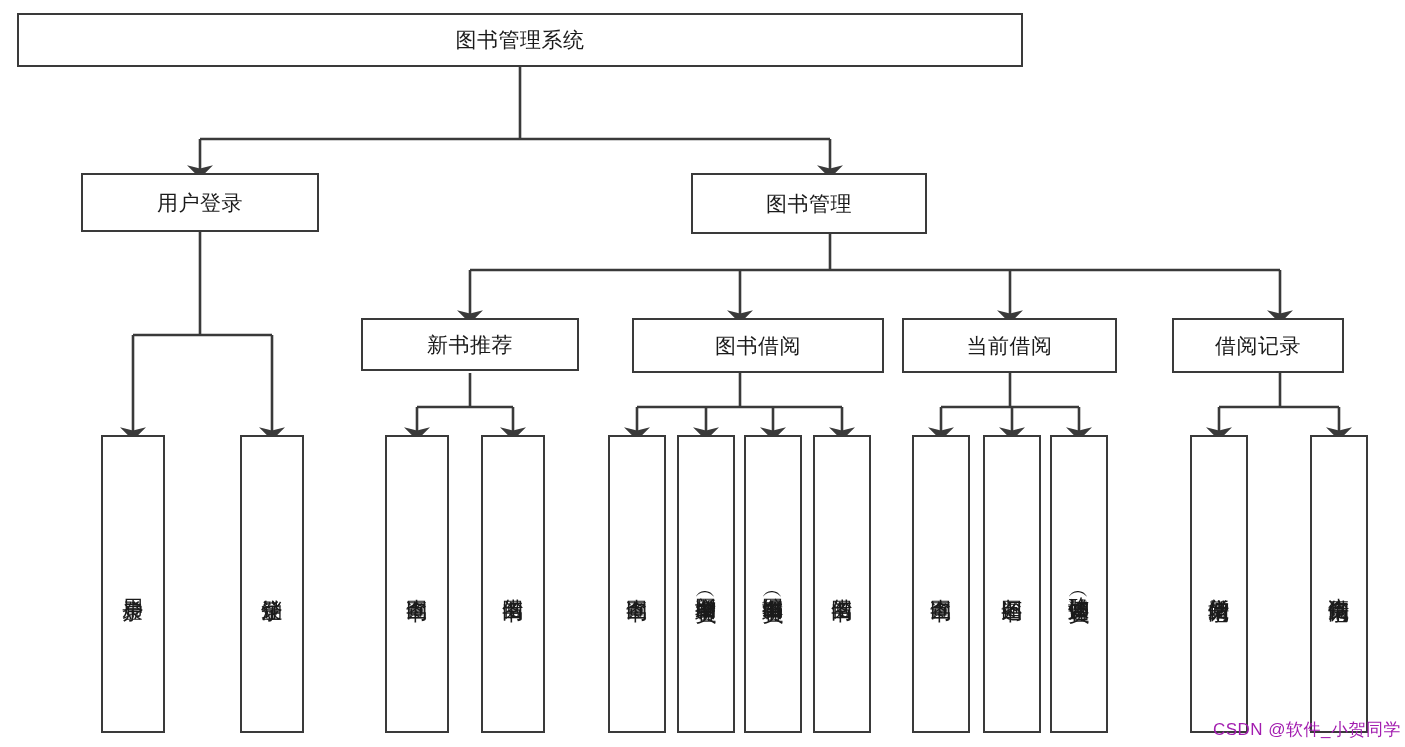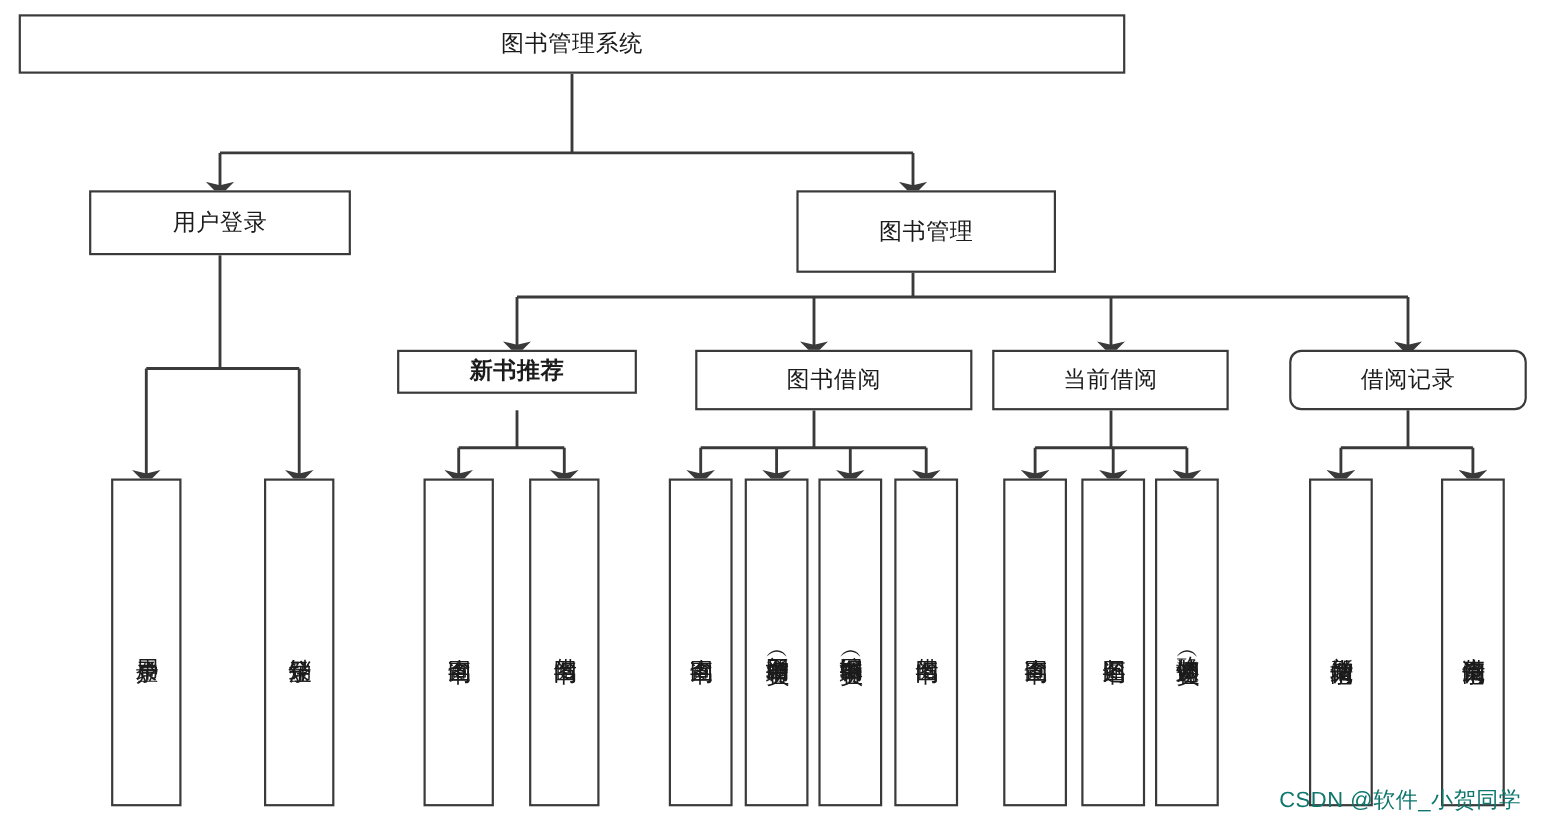--- a/index.html
+++ b/index.html
@@ -47,24 +47,24 @@
     color: #1b1b1b;
     writing-mode: vertical-rl;
     text-orientation: upright;
     line-height: 1.22;
     letter-spacing: 1px;
     white-space: nowrap;
     text-align: center;
   }
   .watermark {
     position: absolute;
-    right: 22px;
+    right: 4px;
     bottom: 6px;
-    font-size: 20px;
-    color: #0f766e;
+    font-size: 17px;
+    color: #a21caf;
     letter-spacing: 0.5px;
     white-space: nowrap;
     pointer-events: none;
   }
 </style>
 </head>
 <body>
 
 <div id="stage">
 
@@ -111,33 +111,33 @@
       </g>
   </svg>
 
   <div id="nodes-layer">
       <div class="node-box" style="left: 17px; top: 13px; width: 1006px; height: 54px;">
         <span class="node-label-h">图书管理系统</span>
       </div>
       <div class="node-box" style="left: 81px; top: 173px; width: 238px; height: 59px;">
         <span class="node-label-h">用户登录</span>
       </div>
-      <div class="node-box" style="left: 724px; top: 173px; width: 236px; height: 75px;">
+      <div class="node-box" style="left: 691px; top: 173px; width: 236px; height: 61px;">
         <span class="node-label-h">图书管理</span>
       </div>
-      <div class="node-box" style="left: 361px; top: 318px; width: 218px; height: 40px; font-weight: bold;">
+      <div class="node-box" style="left: 361px; top: 318px; width: 218px; height: 53px;">
         <span class="node-label-h">新书推荐</span>
       </div>
       <div class="node-box" style="left: 632px; top: 318px; width: 252px; height: 55px;">
         <span class="node-label-h">图书借阅</span>
       </div>
       <div class="node-box" style="left: 902px; top: 318px; width: 215px; height: 55px;">
         <span class="node-label-h">当前借阅</span>
       </div>
-      <div class="node-box" style="left: 1172px; top: 318px; width: 216px; height: 55px; border-radius: 11px;">
+      <div class="node-box" style="left: 1172px; top: 318px; width: 172px; height: 55px;">
         <span class="node-label-h">借阅记录</span>
       </div>
       <div class="node-box" style="left: 101px; top: 435px; width: 64px; height: 298px;">
         <span class="node-label-v">用户登录</span>
       </div>
       <div class="node-box" style="left: 240px; top: 435px; width: 64px; height: 298px;">
         <span class="node-label-v">注销登录</span>
       </div>
       <div class="node-box" style="left: 385px; top: 435px; width: 64px; height: 298px;">
         <span class="node-label-v">查询图书</span>

